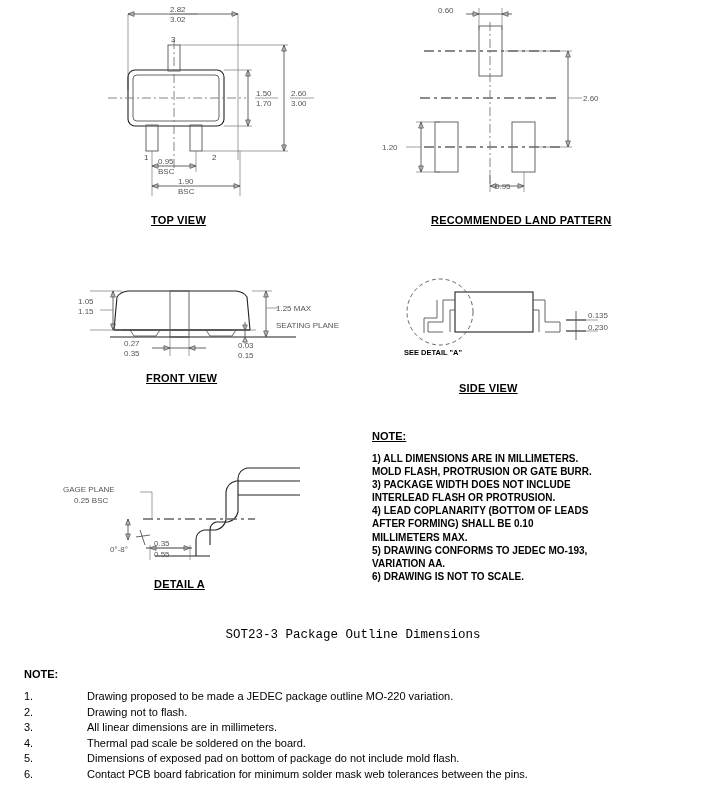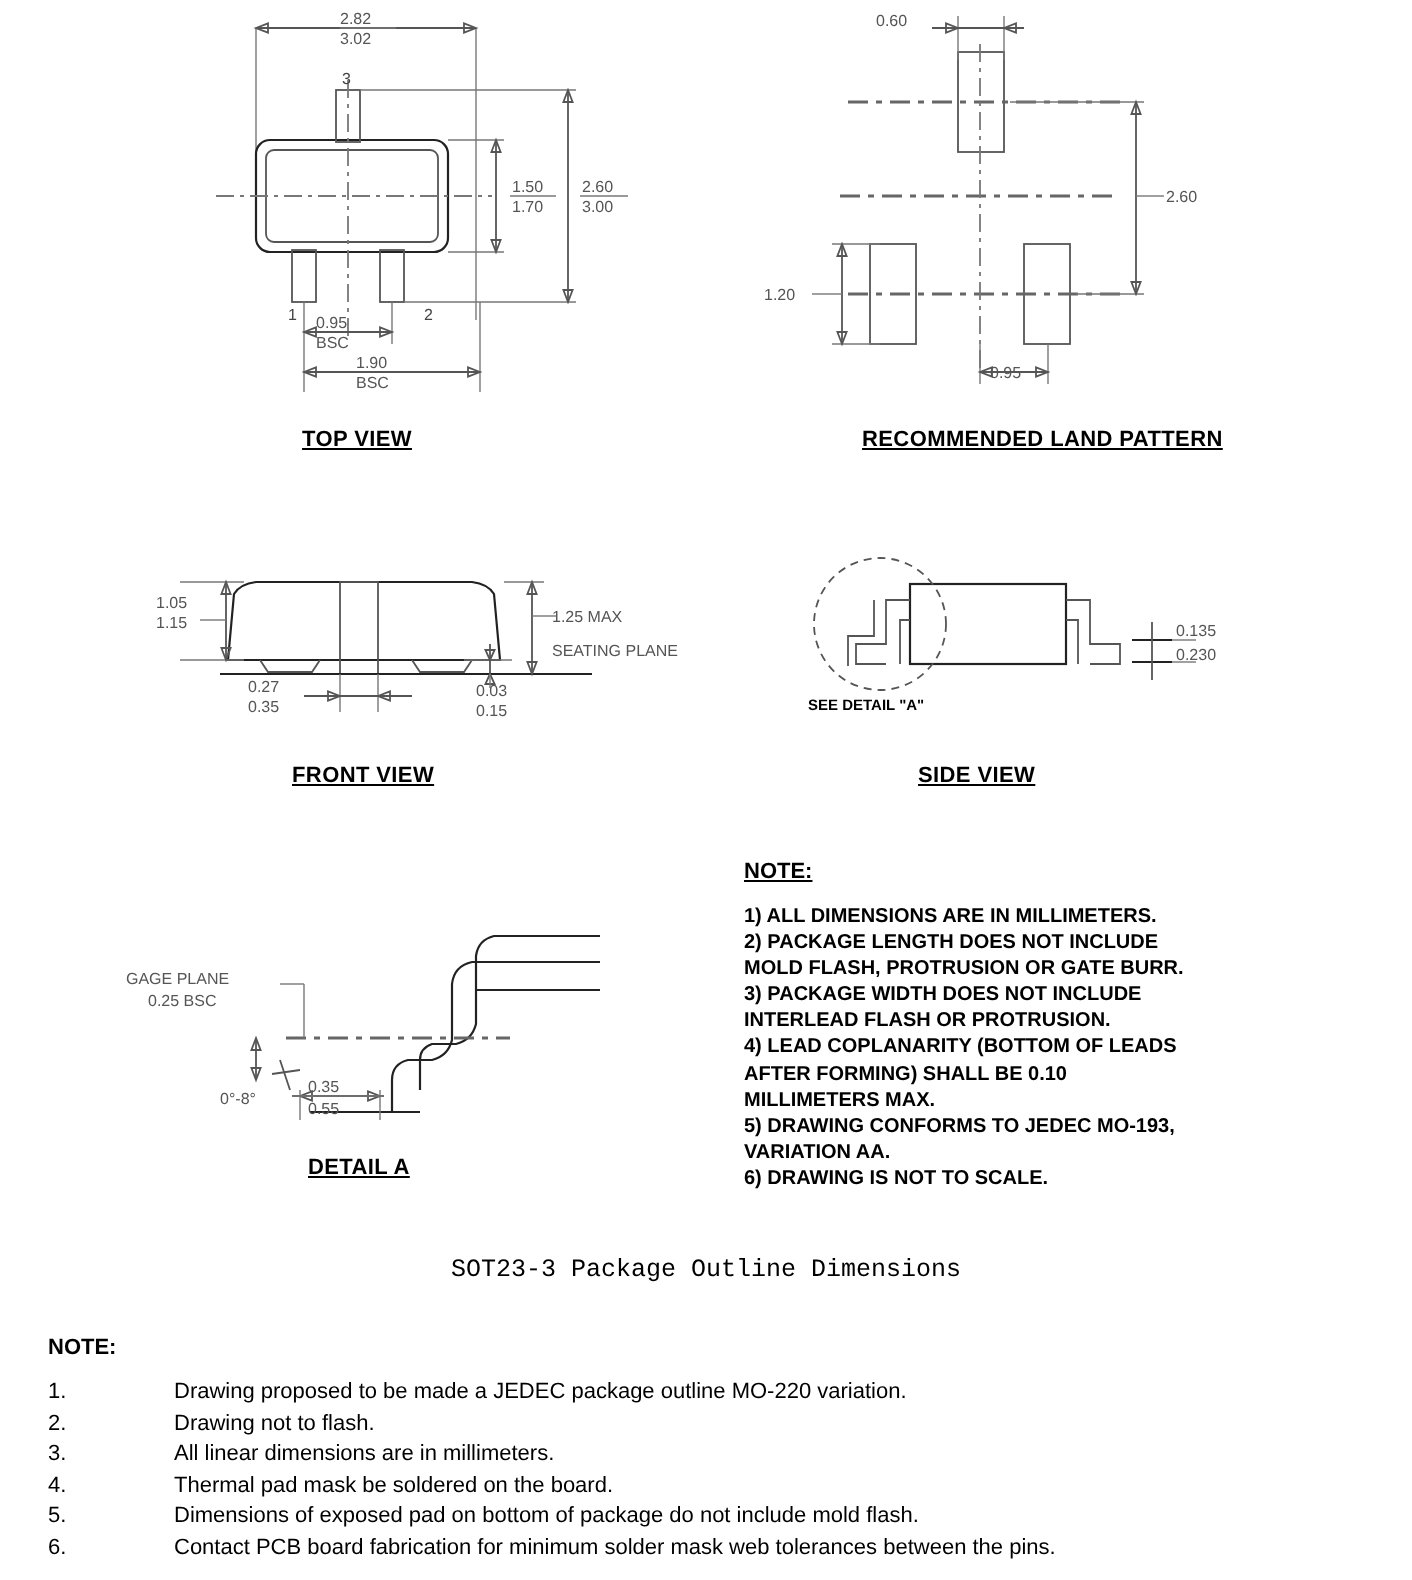--- a/index.html
+++ b/index.html
@@ -32,21 +32,21 @@
     position: absolute;
     font-family: "Liberation Sans", sans-serif;
     font-size: 11px;
     font-weight: bold;
     letter-spacing: 0.2px;
     text-decoration: underline;
     white-space: nowrap;
   }
   #lbl-top-view   { left: 151px; top: 214px; }
   #lbl-land       { left: 431px; top: 214px; }
-  #lbl-front-view { left: 146px; top: 382px; }
+  #lbl-front-view { left: 146px; top: 372px; }
   #lbl-side-view  { left: 459px; top: 382px; }
   #lbl-detail-a   { left: 154px; top: 578px; }
 
   .note-block {
     position: absolute;
     left: 372px;
     top: 430px;
     width: 300px;
   }
   .note-head {
@@ -345,21 +345,20 @@
   <div class="vlabel" id="lbl-top-view">TOP VIEW</div>
   <div class="vlabel" id="lbl-land">RECOMMENDED LAND PATTERN</div>
   <div class="vlabel" id="lbl-front-view">FRONT VIEW</div>
   <div class="vlabel" id="lbl-side-view">SIDE VIEW</div>
   <div class="vlabel" id="lbl-detail-a">DETAIL A</div>
 
   <div class="note-block">
     <div class="note-head">NOTE:</div>
     <div>
       <div class="note-line">1) ALL DIMENSIONS ARE IN MILLIMETERS.</div>
-      <div class="note-line">2) PACKAGE LENGTH DOES NOT INCLUDE</div>
       <div class="note-line">MOLD FLASH, PROTRUSION OR  GATE BURR.</div>
       <div class="note-line">3) PACKAGE WIDTH DOES NOT INCLUDE</div>
       <div class="note-line">INTERLEAD FLASH OR PROTRUSION.</div>
       <div class="note-line">4) LEAD COPLANARITY (BOTTOM OF LEADS</div>
       <div class="note-line">AFTER FORMING) SHALL BE 0.10</div>
       <div class="note-line">MILLIMETERS MAX.</div>
       <div class="note-line">5) DRAWING CONFORMS TO JEDEC MO-193,</div>
       <div class="note-line">VARIATION AA.</div>
       <div class="note-line">6) DRAWING IS NOT TO SCALE.</div>
     </div>
@@ -377,21 +376,21 @@
     <div class="bn-row">
       <div class="bn-num">2.</div>
       <div class="bn-txt">Drawing not to flash.</div>
     </div>
     <div class="bn-row">
       <div class="bn-num">3.</div>
       <div class="bn-txt">All linear dimensions are in millimeters.</div>
     </div>
     <div class="bn-row">
       <div class="bn-num">4.</div>
-      <div class="bn-txt">Thermal pad mask be soldered on the board.</div>
+      <div class="bn-txt">Thermal pad scale be soldered on the board.</div>
     </div>
     <div class="bn-row">
       <div class="bn-num">5.</div>
       <div class="bn-txt">Dimensions of exposed pad on bottom of package do not include mold flash.</div>
     </div>
     <div class="bn-row">
       <div class="bn-num">6.</div>
       <div class="bn-txt">Contact PCB board fabrication for minimum solder mask web tolerances between the pins.</div>
     </div>
   </div>

